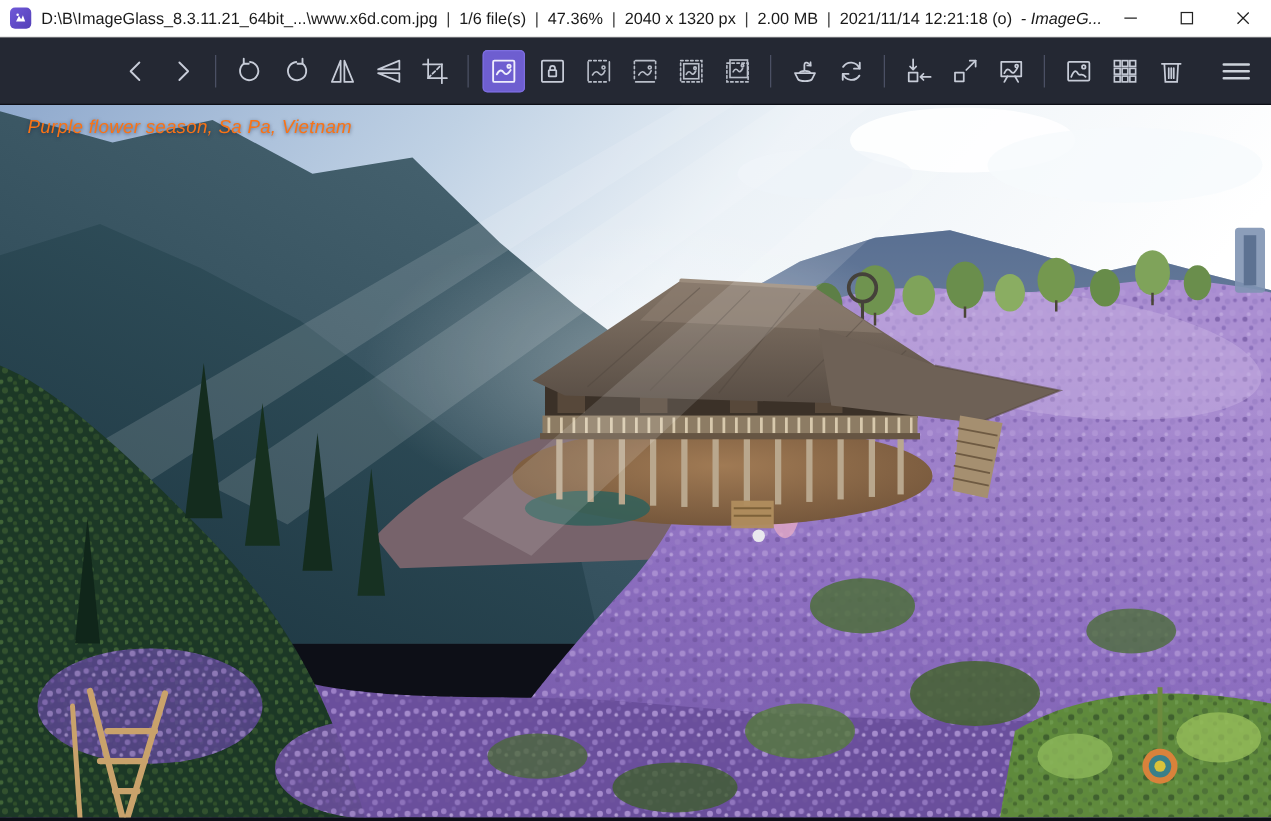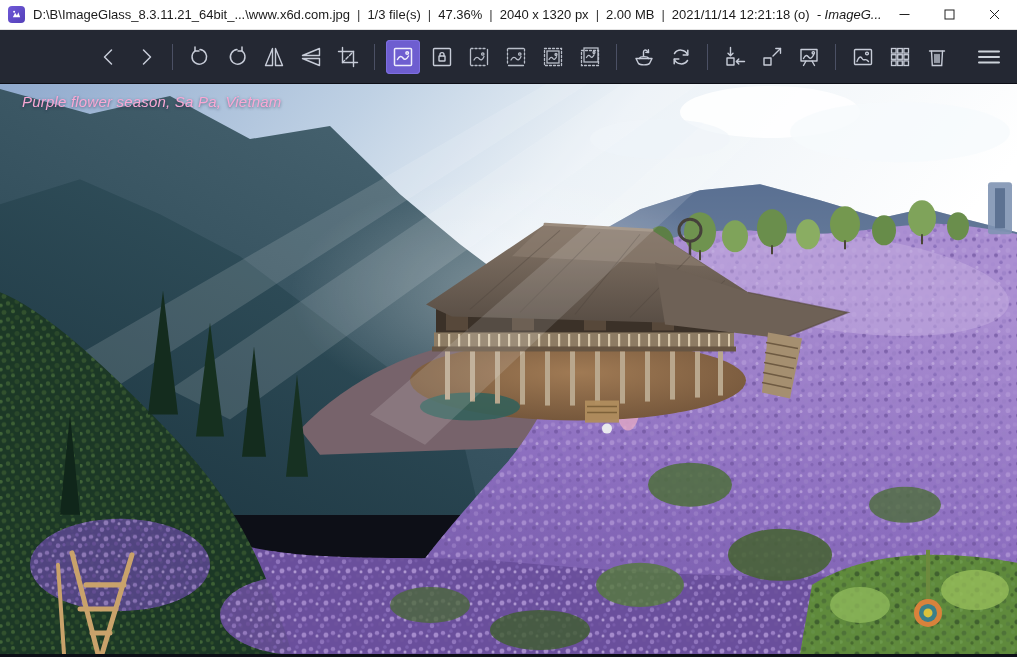--- a/index.html
+++ b/index.html
@@ -39,38 +39,38 @@
   .tsep{width:1px;height:26px;background:#4b5064;margin:0 8px;flex:0 0 auto;}
   .tbtn svg{display:block;}
   .menu-push{margin-left:auto;}
   
   .viewer{
     position:absolute;top:84px;left:0;right:0;bottom:0;background:#0d0f17;
   }
   .viewer svg.photo{position:absolute;left:0;top:0;width:100%;height:calc(100% - 3px);}
   .caption{
     position:absolute;left:22px;top:9px;font-size:15px;font-style:italic;
-    color:#f9a8d4;text-shadow:0 1px 3px rgba(20,30,60,.55);letter-spacing:.2px;
+    color:#f97316;text-shadow:0 1px 3px rgba(20,30,60,.55);letter-spacing:.2px;
   }
 </style>
 </head>
 <body>
 
 <div class="window">
 
   <div class="titlebar">
     <span class="appicon">
       <svg width="11" height="11" viewBox="0 0 12 12">
           <path d="M2 9 L4.5 4 L6.5 7 L8 3.5 L10 9 Z" fill="#fff"></path>
           <circle cx="3.4" cy="3" r="1.1" fill="#fff"></circle>
         </svg>
     </span>
     <span class="title-seg">D:\B\ImageGlass_8.3.11.21_64bit_...\www.x6d.com.jpg</span>
     <span class="title-sep">|</span>
-    <span class="title-seg">1/3 file(s)</span>
+    <span class="title-seg">1/6 file(s)</span>
     <span class="title-sep">|</span>
     <span class="title-seg">47.36%</span>
     <span class="title-sep">|</span>
     <span class="title-seg">2040 x 1320 px</span>
     <span class="title-sep">|</span>
     <span class="title-seg">2.00 MB</span>
     <span class="title-sep">|</span>
     <span class="title-seg">2021/11/14 12:21:18 (o)</span>
     <span class="title-app">- ImageG...</span>
 

